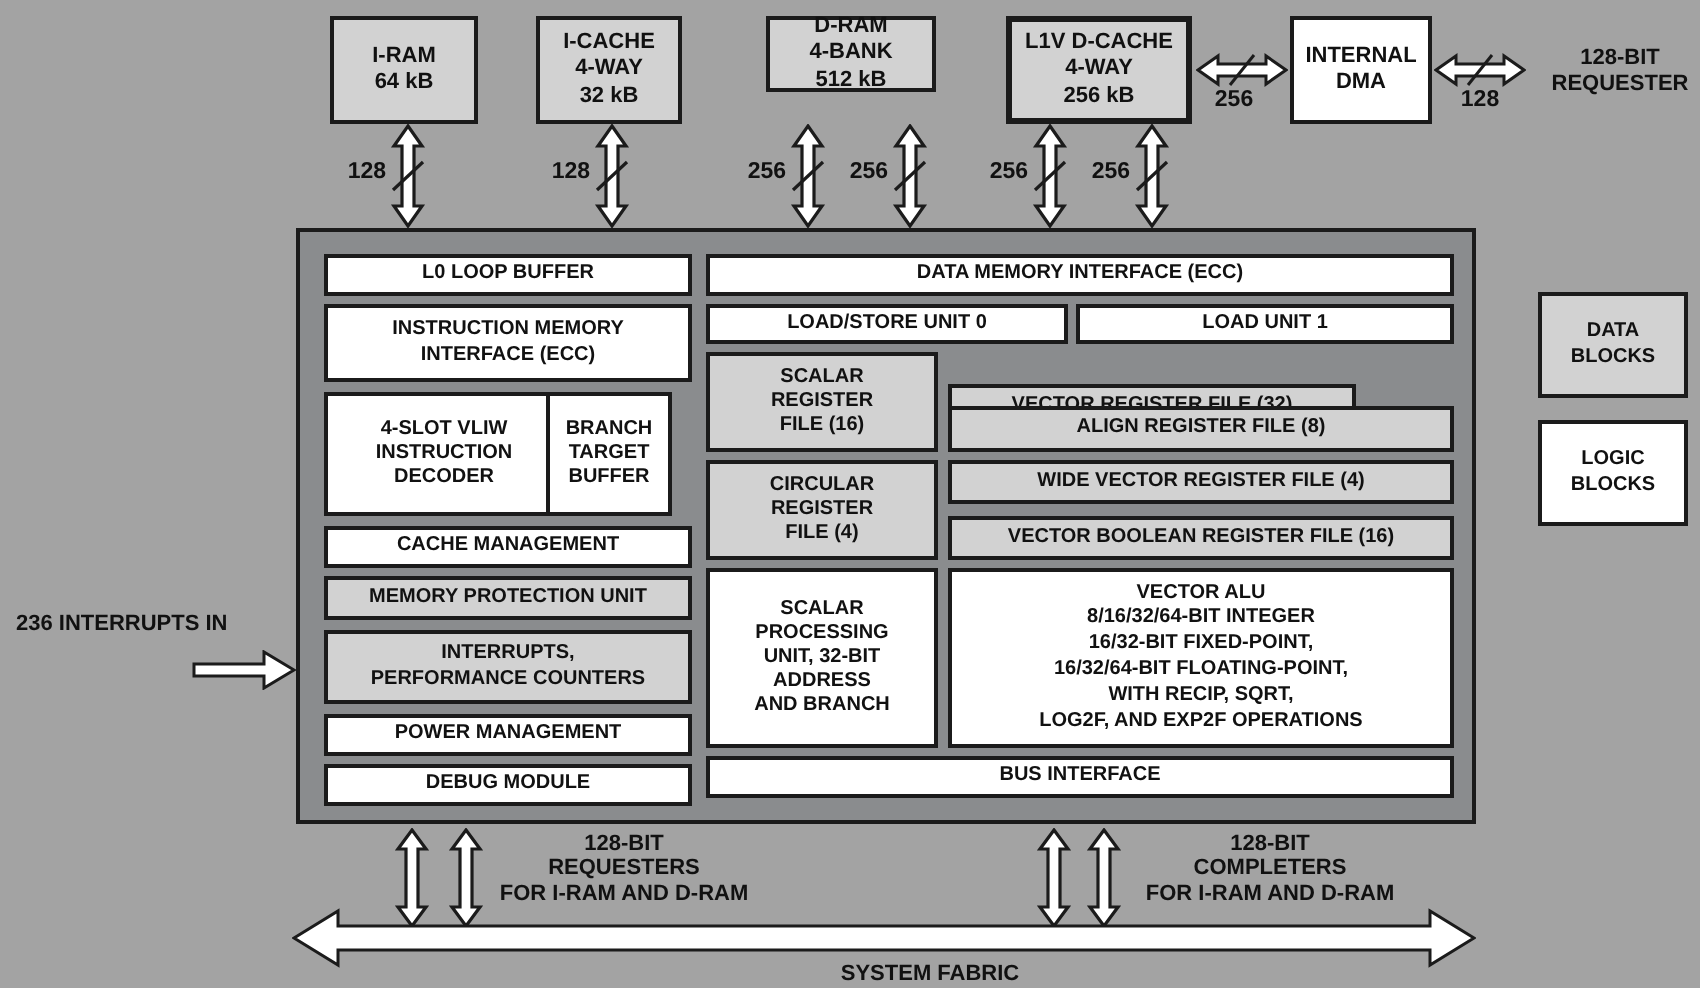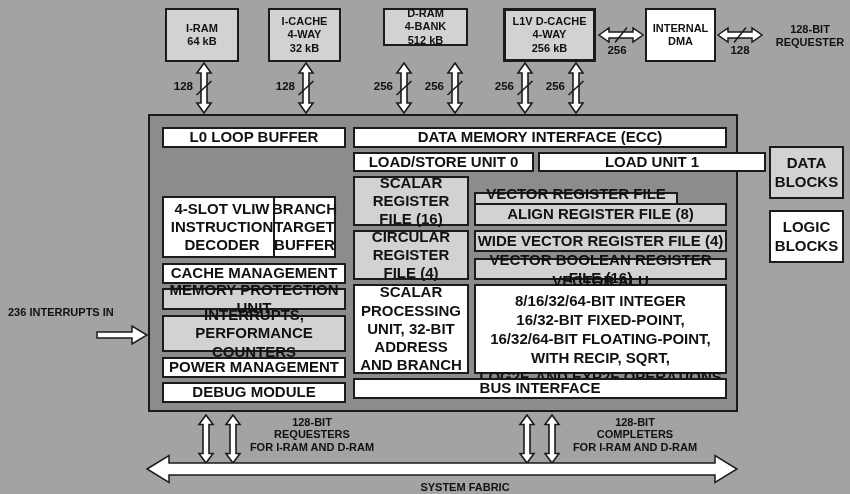--- a/index.html
+++ b/index.html
@@ -9,21 +9,21 @@
     --outline:#1b1b1b;
   }
   html,body{margin:0;padding:0;background:#fff;}
   .canvas{
     position:relative;width:850px;height:494px;background:#a3a3a3;overflow:hidden;
     font-family:"Liberation Sans",sans-serif;color:#111;
   }
   .blk{
     position:absolute;box-sizing:border-box;border:2px solid var(--outline);
     display:flex;align-items:center;justify-content:center;text-align:center;
-    white-space:pre-line;font-weight:bold;font-size:15px;line-height:1.22;
+    white-space:pre-line;font-weight:bold;font-size:10px;line-height:1.22;
   }
   .state{background:var(--state-fill);}
   .logic{background:var(--logic-fill);}
   .top{font-size:11px;}
   .lbl{
     position:absolute;font-weight:bold;font-size:11px;line-height:1.15;
     white-space:pre-line;
   }
   .buslbl{width:30px;text-align:right;font-size:11.5px;}
   .ctr{text-align:center;}
@@ -108,36 +108,38 @@
     </svg>
   <svg class="arr" style="left:717px;top:25px" width="46" height="20">
       <use href="#sym-harrow-s"></use>
     </svg>
   <div class="lbl ctr" style="left:594px;top:44px;width:46px;font-size:11.5px">256</div>
   <div class="lbl ctr" style="left:717px;top:44px;width:46px;font-size:11.5px">128</div>
 
   <div class="core">
 
     <div class="blk logic" style="left:12px;top:11px;width:184px;height:21px">L0 LOOP BUFFER</div>
+    <div class="blk logic" style="left:12px;top:36px;width:184px;height:39px">INSTRUCTION MEMORY
+INTERFACE (ECC)</div>
     <div class="blk logic" style="left:12px;top:80px;width:120px;height:62px">4-SLOT VLIW
 INSTRUCTION
 DECODER</div>
     <div class="blk logic" style="left:123px;top:80px;width:63px;height:62px">BRANCH
 TARGET
 BUFFER</div>
     <div class="blk logic" style="left:12px;top:147px;width:184px;height:21px">CACHE MANAGEMENT</div>
     <div class="blk state" style="left:12px;top:172px;width:184px;height:22px">MEMORY PROTECTION UNIT</div>
     <div class="blk state" style="left:12px;top:199px;width:184px;height:37px">INTERRUPTS,
 PERFORMANCE COUNTERS</div>
     <div class="blk logic" style="left:12px;top:266px;width:184px;height:21px">DEBUG MODULE</div>
     <div class="blk logic" style="left:12px;top:241px;width:184px;height:21px">POWER MANAGEMENT</div>
 
     <div class="blk logic" style="left:203px;top:11px;width:374px;height:21px">DATA MEMORY INTERFACE (ECC)</div>
     <div class="blk logic" style="left:203px;top:36px;width:181px;height:20px">LOAD/STORE UNIT 0</div>
-    <div class="blk logic" style="left:388px;top:36px;width:228px;height:20px">LOAD UNIT 1</div>
+    <div class="blk logic" style="left:388px;top:36px;width:189px;height:20px">LOAD UNIT 1</div>
     <div class="blk state" style="left:203px;top:60px;width:116px;height:50px">SCALAR
 REGISTER
 FILE (16)</div>
     <div class="blk state" style="left:324px;top:76px;width:204px;height:22px">VECTOR REGISTER FILE (32)</div>
     <div class="blk state" style="left:324px;top:87px;width:253px;height:23px">ALIGN REGISTER FILE (8)</div>
     <div class="blk state" style="left:203px;top:114px;width:116px;height:50px">CIRCULAR
 REGISTER
 FILE (4)</div>
     <div class="blk state" style="left:324px;top:114px;width:253px;height:22px">WIDE VECTOR REGISTER FILE (4)</div>
     <div class="blk state" style="left:324px;top:142px;width:253px;height:22px">VECTOR BOOLEAN REGISTER FILE (16)</div>

